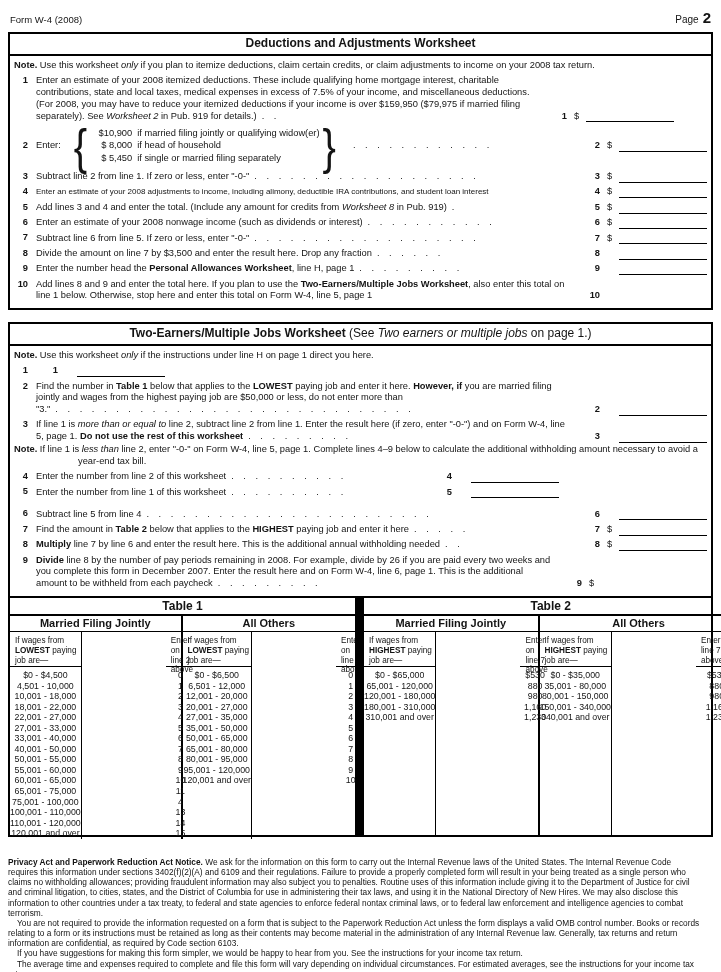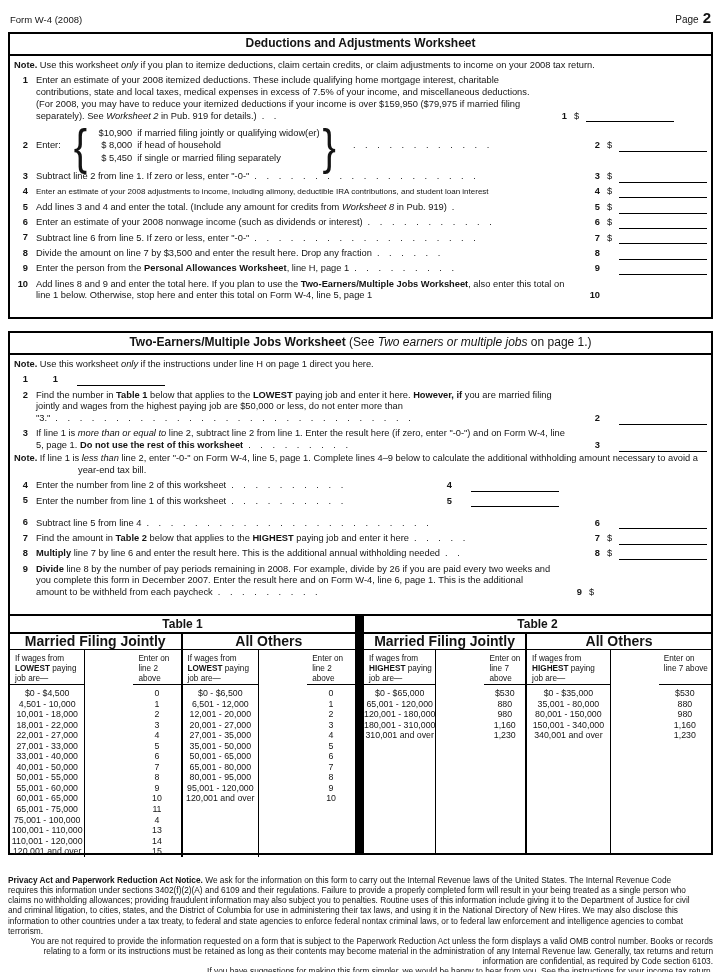--- a/index.html
+++ b/index.html
@@ -7,21 +7,21 @@
   .page{box-sizing:border-box;width:721px;height:972px;padding:7px 8px 6px 8px;position:relative;}
   
   .phead{display:flex;justify-content:space-between;align-items:baseline;font-size:9.5px;padding:2px 2px 6px 2px;}
   .pright .plabel{font-size:10px;}
   .pnum{font-size:15px;font-weight:bold;margin-left:4px;}
   
   .box{border:2px solid #000;}
   .box.ws2{margin-top:12px;border-bottom:none;}
   .wtitle{text-align:center;font-size:12px;line-height:13px;padding:3px 0 4px;border-bottom:2px solid #000;}
   .wtitle .b{font-weight:bold;}
-  .wbody{padding:3px 4px 15px 4px;font-size:9.3px;line-height:11.8px;}
+  .wbody{padding:3px 4px 6px 4px;font-size:9.3px;line-height:11.8px;}
   .note{margin:1px 0 2px 0;}
   .note.hang{padding-left:64px;text-indent:-64px;}
   .wrow{display:flex;align-items:flex-end;margin-top:3.4px;}
   .rnum{width:14px;min-width:14px;text-align:right;margin-right:8px;font-weight:bold;align-self:flex-start;}
   .rtext{flex:1;margin-right:4px;}
   .rtext.small{font-size:8px;}
   .leader{letter-spacing:3.5px;margin-left:5px;white-space:nowrap;}
   .enum{width:22px;min-width:22px;text-align:right;margin-right:7px;font-weight:bold;}
   .entry{width:100px;min-width:100px;display:flex;align-items:flex-end;}
   .cur{width:12px;min-width:12px;}
@@ -41,33 +41,33 @@
   .tbl.t1{width:345px;min-width:345px;}
   .tdivider{width:9px;min-width:9px;background:#000;}
   .tbl.t2{flex:1;}
   .ttitle{text-align:center;font-weight:bold;font-size:12px;line-height:16px;border-bottom:2px solid #000;}
   .tsecs{flex:1;display:flex;}
   .tsec{display:flex;flex-direction:column;box-sizing:border-box;}
   .tsec.sec0{border-right:2px solid #000;}
   .t1 .tsec{width:50%;}
   .t2 .sec0{width:47%;}
   .t2 .sec1{width:53%;}
-  .tsub{text-align:center;font-weight:bold;font-size:14px;line-height:15px;border-bottom:1.5px solid #000;}
-  .tcols{flex:1;display:flex;}
+  .tsub{text-align:center;font-weight:bold;font-size:11px;line-height:15px;border-bottom:1.5px solid #000;}
+  .tcols{flex:1;display:flex;gap:36px;}
   .tcol{display:flex;flex-direction:column;box-sizing:border-box;}
   .tcol.wage{flex:1.58;border-right:1.5px solid #000;}
   .tcol.enter{flex:1;margin-left:48px;}
   .thc{height:30px;min-height:30px;font-size:8.2px;line-height:9.8px;padding:4px 2px 0 5px;border-bottom:1.5px solid #000;}
   .tlist{flex:1;padding-top:3px;}
   .tcell{font-size:8.8px;line-height:10.55px;text-align:center;white-space:nowrap;}
   
   .footer{display:flex;margin-top:20px;flex-direction:column;}
   .fcol{flex:1;font-size:8.3px;line-height:10.15px;}
   .fcol.left{margin-right:16px;}
-  .fcol p{margin:0;text-indent:9px;text-align:right;}
+  .fcol p{margin:0;text-indent:9px;}
   .b{font-weight:bold;}
 </style>
 </head>
 <body>
 
 <div class="page">
 
   <div class="phead">
     <span>Form W-4 (2008)</span>
     <span class="pright"><span class="plabel">Page</span><span class="pnum">2</span></span>
@@ -153,21 +153,21 @@
             <div class="rnum">8</div>
             <div class="rtext"><span>Divide the amount on line 7 by $3,500 and enter the result here. Drop any fraction</span><span class="leader">. . . . . .</span></div>
             <div class="enum">8</div>
             <div class="entry">
               <span class="cur"></span>
               <span class="eline"></span>
             </div>
           </div>
           <div class="wrow">
             <div class="rnum">9</div>
-            <div class="rtext"><span>Enter the person from the </span><span class="b " style="font-weight: bold;">Personal Allowances Worksheet</span><span>, line H, page 1</span><span class="leader">. . . . . . . . .</span></div>
+            <div class="rtext"><span>Enter the number head the </span><span class="b " style="font-weight: bold;">Personal Allowances Worksheet</span><span>, line H, page 1</span><span class="leader">. . . . . . . . .</span></div>
             <div class="enum">9</div>
             <div class="entry">
               <span class="cur"></span>
               <span class="eline"></span>
             </div>
           </div>
           <div class="wrow">
             <div class="rnum">10</div>
             <div class="rtext"><span>Add lines 8 and 9 and enter the total here. If you plan to use the </span><span class="b " style="font-weight: bold;">Two-Earners/Multiple Jobs Worksheet</span><span>, also enter this total on line 1 below. Otherwise, stop here and enter this total on Form W-4, line 5, page 1</span></div>
             <div class="enum">10</div>

